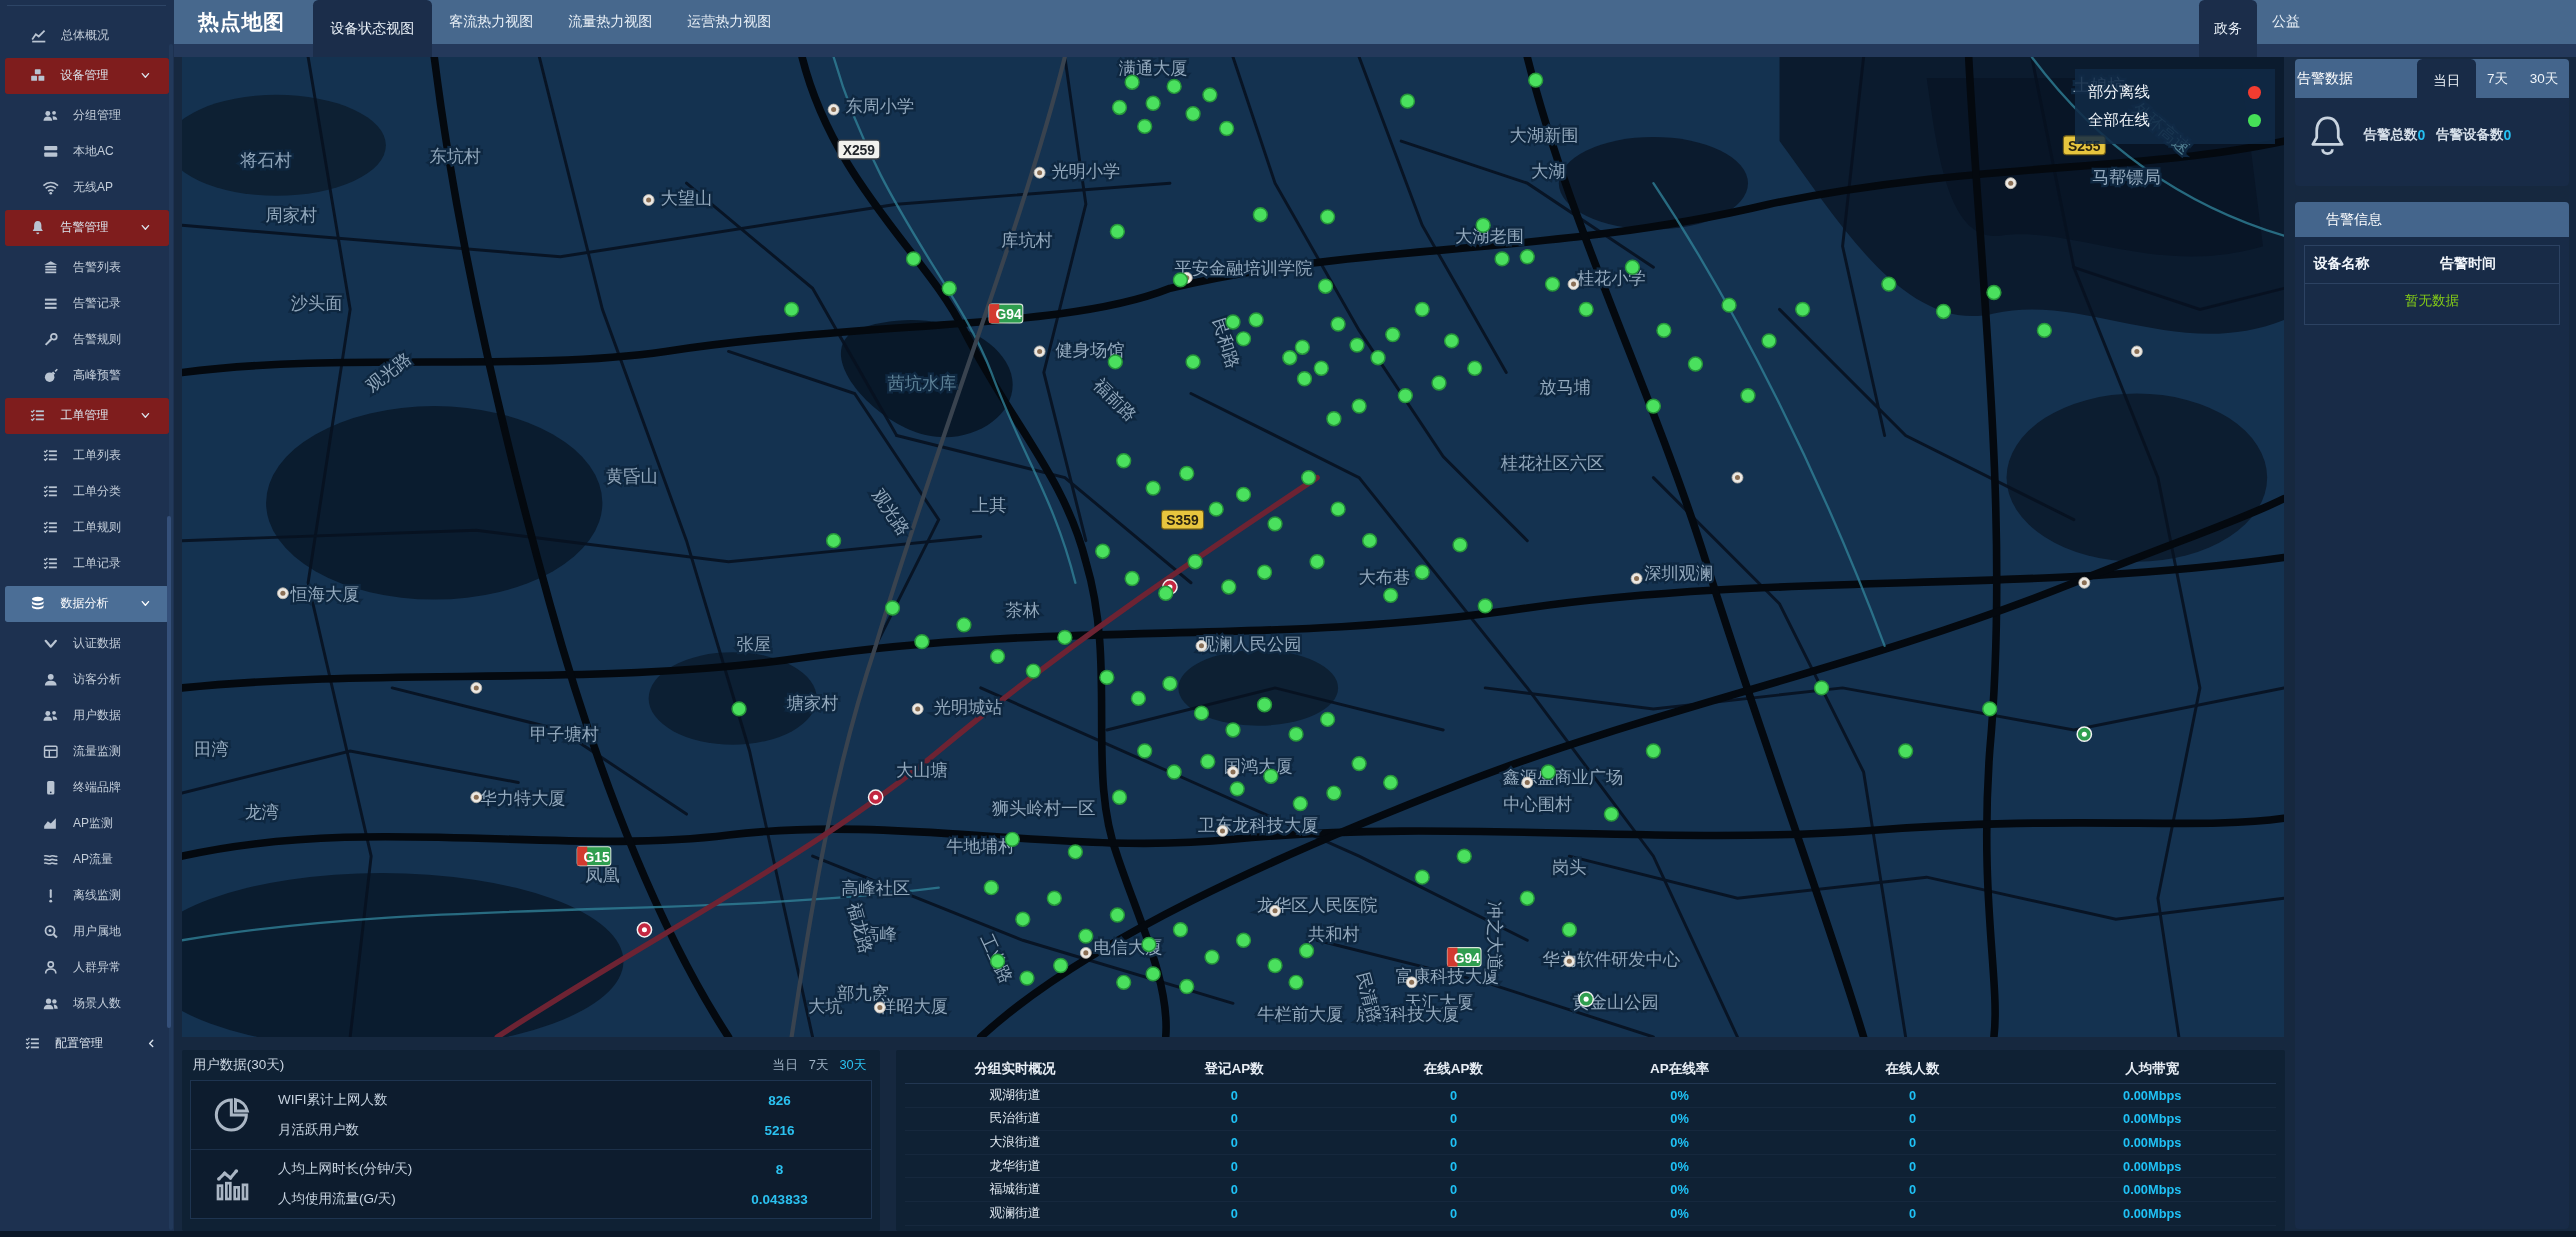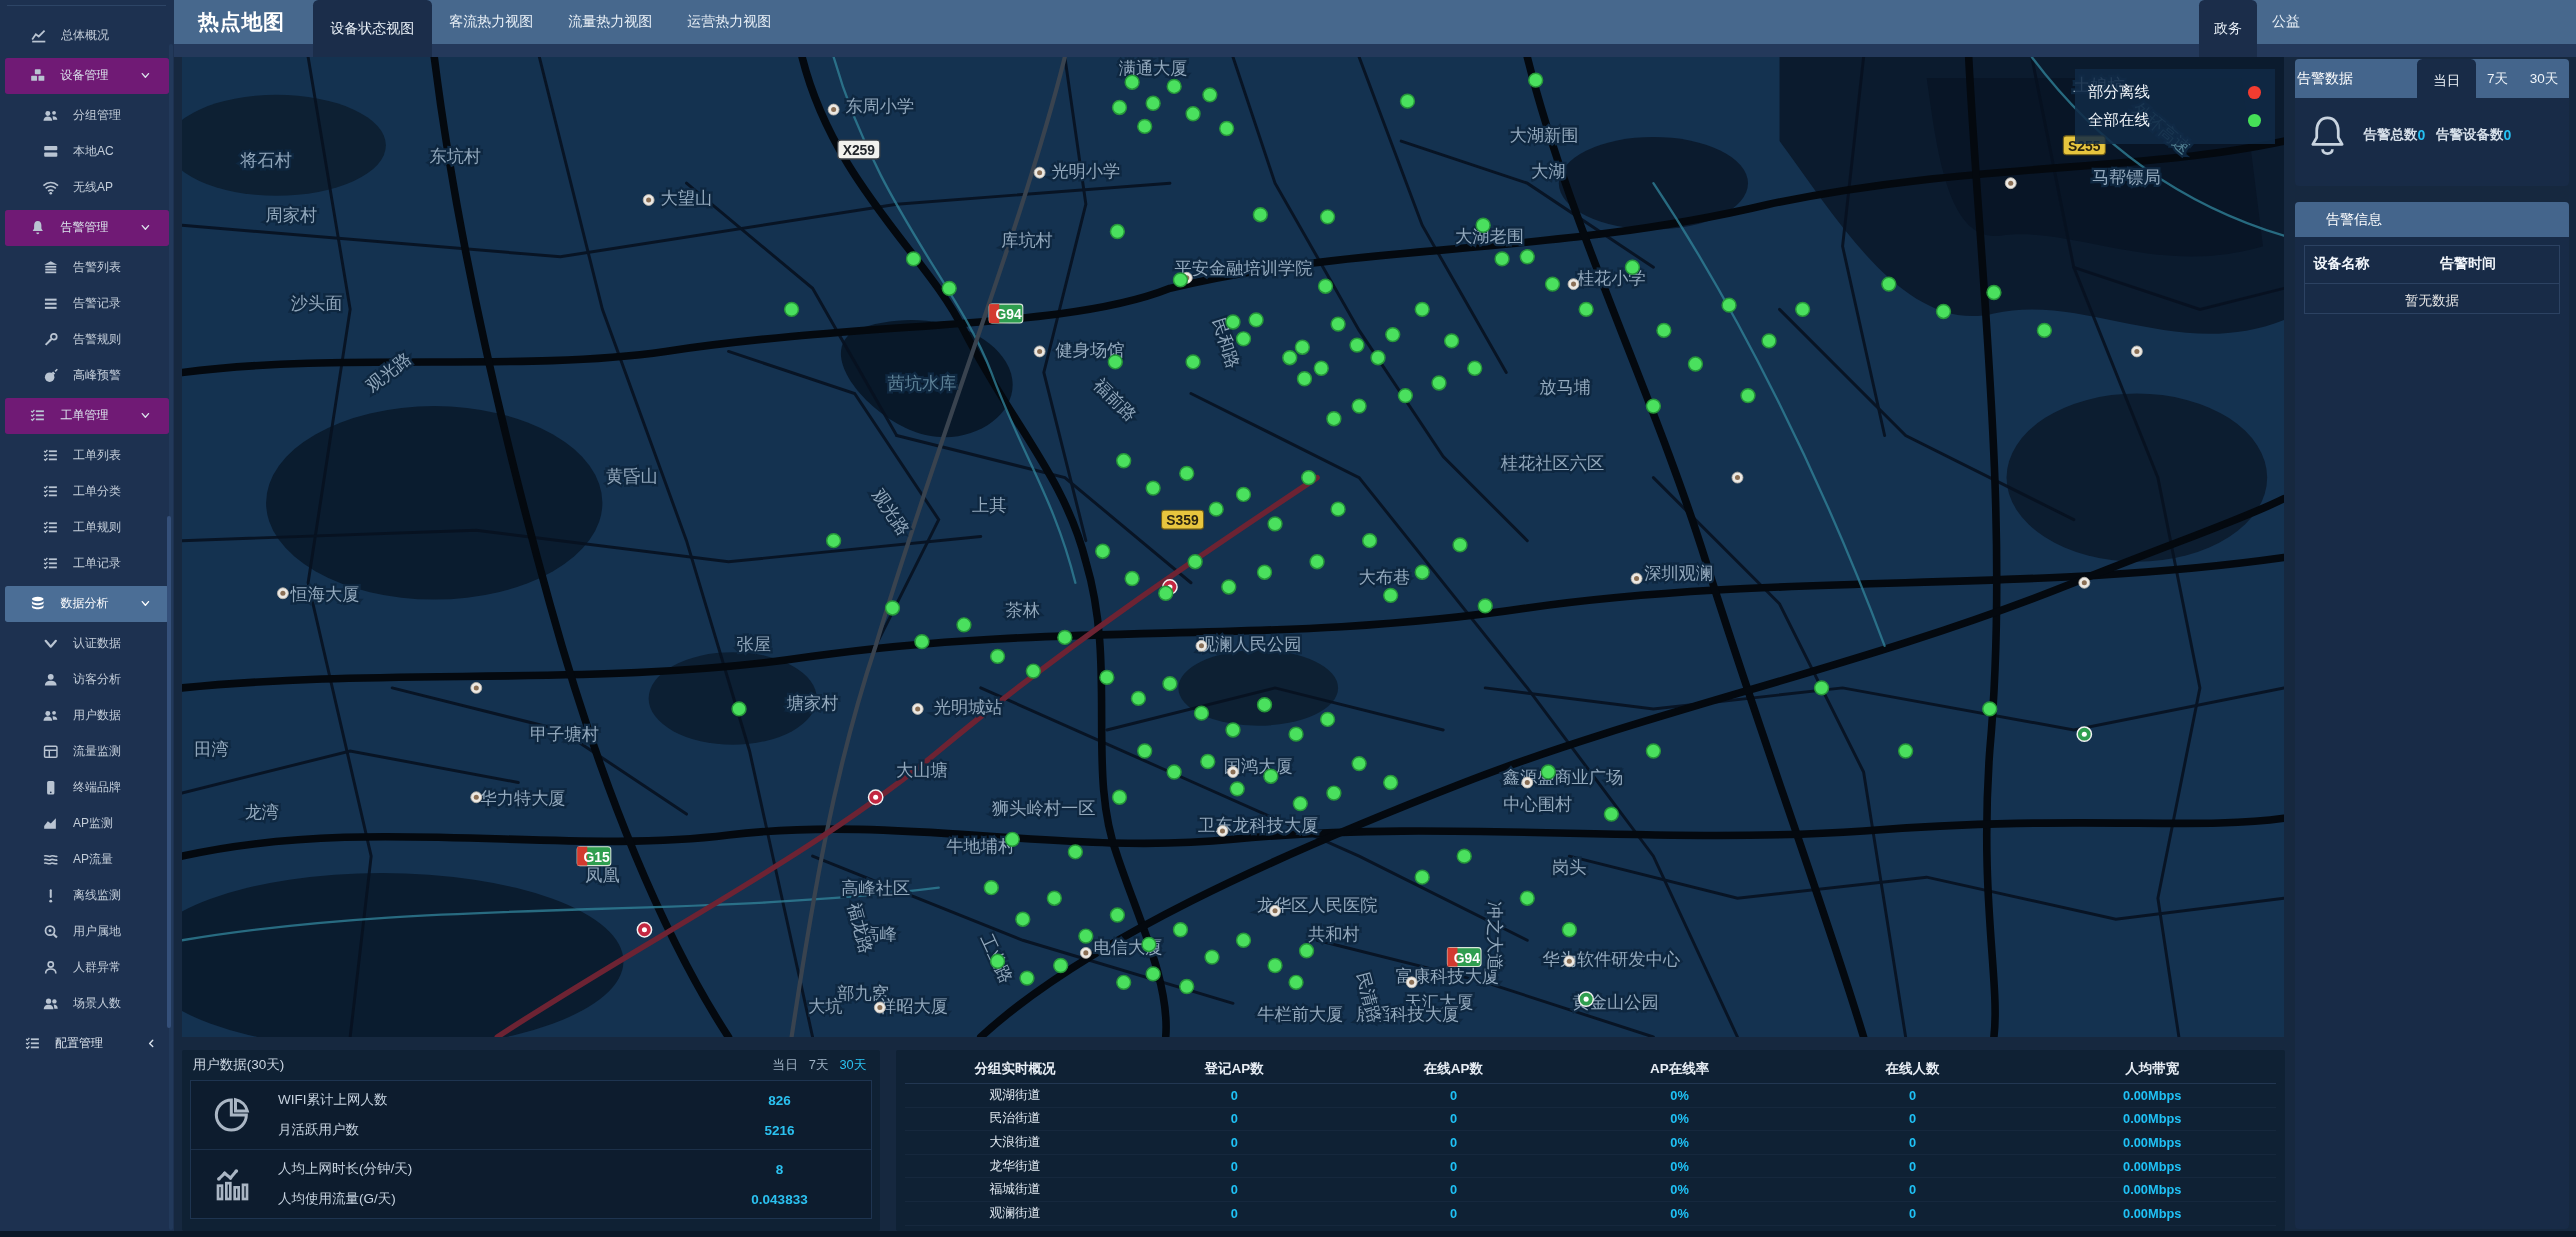--- a/index.html
+++ b/index.html
@@ -6,21 +6,21 @@
   html,body { background:#0c1929; font-family:"Liberation Sans","DejaVu Sans",sans-serif; }
   #app { position:relative; width:2576px; height:1238px; background:#16283f; overflow:hidden; }
 
   
   .sidebar { position:absolute; left:0; top:0; width:174px; height:1238px; background:#1d3150; z-index:5; }
   .sidebar-topline { position:absolute; left:6.7px; top:5.4px; width:159px; height:0.7px; background:#2d4566; }
   .menu { padding-top:17.5px; display:flex; flex-direction:column; }
   .s-item { display:flex; align-items:center; height:36px; padding-left:30px; color:#c3cdd9; font-size:12px; cursor:pointer; position:relative; }
   .s-item .ic { width:17.5px; height:17.5px; margin-right:13.5px; flex:0 0 17.5px; color:#b9c4d2; display:flex; align-items:center; justify-content:center; }
   .s-item.sub { padding-left:42px; }
-  .s-item.group { background:#701a75; margin:4px 5.4px; border-radius:2.7px; padding-left:24px; height:36px; color:#dbe3ec; }
+  .s-item.group { background:#7f1d1d; margin:4px 5.4px; border-radius:2.7px; padding-left:24px; height:36px; color:#dbe3ec; }
   .s-item.group.active { background:#4b6e96; color:#ffffff; }
   .s-item.group.active .ic { color:#ffffff; }
   .s-item.plain-group { background:none; margin:4px 0; padding-left:24px; }
   .s-item .chev { position:absolute; right:17.5px; width:10.8px; height:10.8px; color:inherit; }
   .sb-track { position:absolute; right:1.3px; top:44px; width:4px; height:1186px; background:#22395a; border-radius:2px; }
   .sb-thumb { position:absolute; right:1.3px; top:472px; width:4px; height:512px; background:#35507400; background:#35507a; border-radius:2px; }
 
   
   .topbar { position:absolute; left:174px; top:0; width:2402px; height:44px; background:#47688d; display:flex; align-items:center; z-index:4; }
   .gap-strip { position:absolute; left:174px; top:44px; width:2402px; height:12.8px; background:#24395b; z-index:3; }
@@ -49,21 +49,21 @@
   .alarm-stats { flex:1; display:flex; flex-direction:row; gap:10.8px; }
   .alarm-stat { display:flex; justify-content:space-between; align-items:center; }
   .alarm-stat .lab { color:#d6dfe9; font-size:13.5px; font-weight:bold; }
   .alarm-stat .val { color:#25c0f2; font-size:14px; font-weight:bold; }
 
   .info-card { position:absolute; left:2295px; top:202px; width:274px; height:1027px; background:#182b47; border-radius:4px; z-index:4; }
   .info-head { height:35px; background:#44658c; border-radius:4px 4px 0 0; display:flex; align-items:center; padding-left:31px; color:#ffffff; font-size:14px; }
   .info-table { margin:8px 9.4px 0 9.4px; border:0.7px solid #2c4262; border-bottom:none; }
   .info-thr { display:flex; border-bottom:0.7px solid #2c4262; }
   .info-th { flex:1; padding:9.4px 8px; color:#f2f6fb; font-size:14px; font-weight:bold; }
-  .info-empty { text-align:center; padding:8px 0 3px 0; color:#e5e5e5; font-size:13.5px; border-bottom:0.7px solid #2c4262; }
+  .info-empty { text-align:center; padding:8px 0 14px 0; color:#84cc16; font-size:13.5px; border-bottom:0.7px solid #2c4262; }
 
   
   .user-panel { position:absolute; left:182px; top:1050px; width:698px; height:181px; background:#0f2134; border-radius:2px; z-index:4; }
   .up-titlerow { height:30px; display:flex; align-items:center; justify-content:space-between; padding:0 13.5px 0 10.8px; }
   .up-title { color:#ccd6e2; font-size:13.5px; }
   .up-tabs { display:flex; gap:10.8px; }
   .up-tab { color:#9db0c2; font-size:12.8px; cursor:pointer; }
   .up-tab.active { color:#2bc1f0; }
   .up-card { margin:0 8px; height:139px; background:#0d1c2e; border:0.7px solid #1e3450; display:flex; flex-direction:column; }
   .up-sec { flex:1; display:flex; align-items:center; padding:0 17.5px; }

